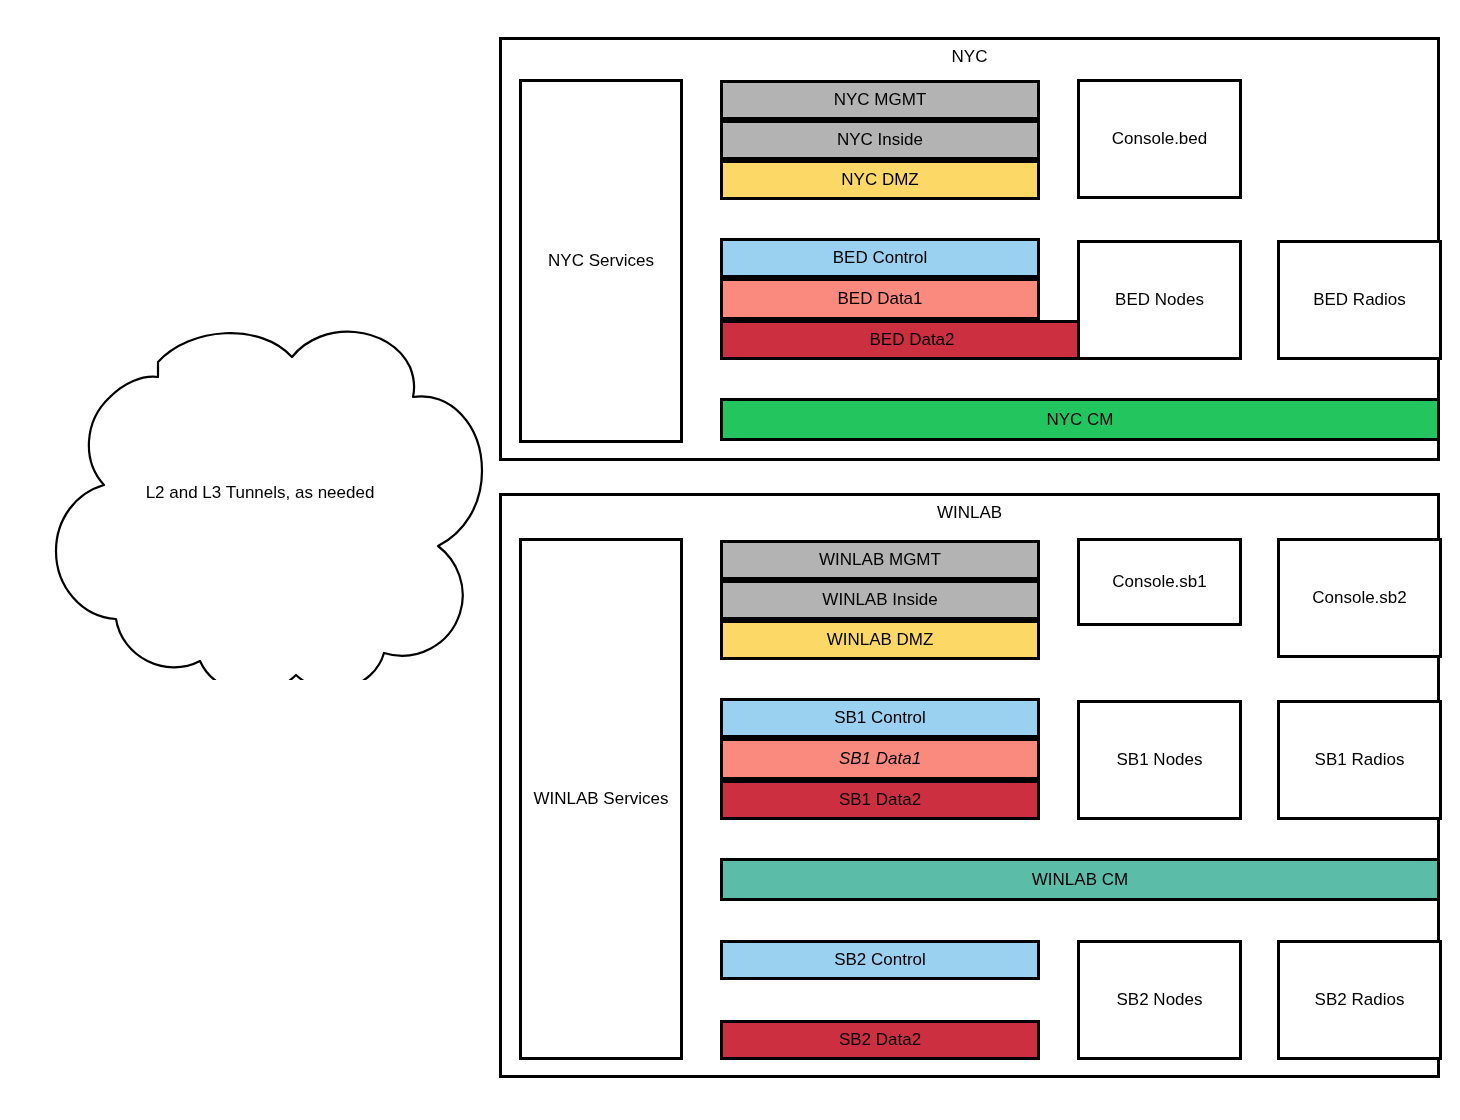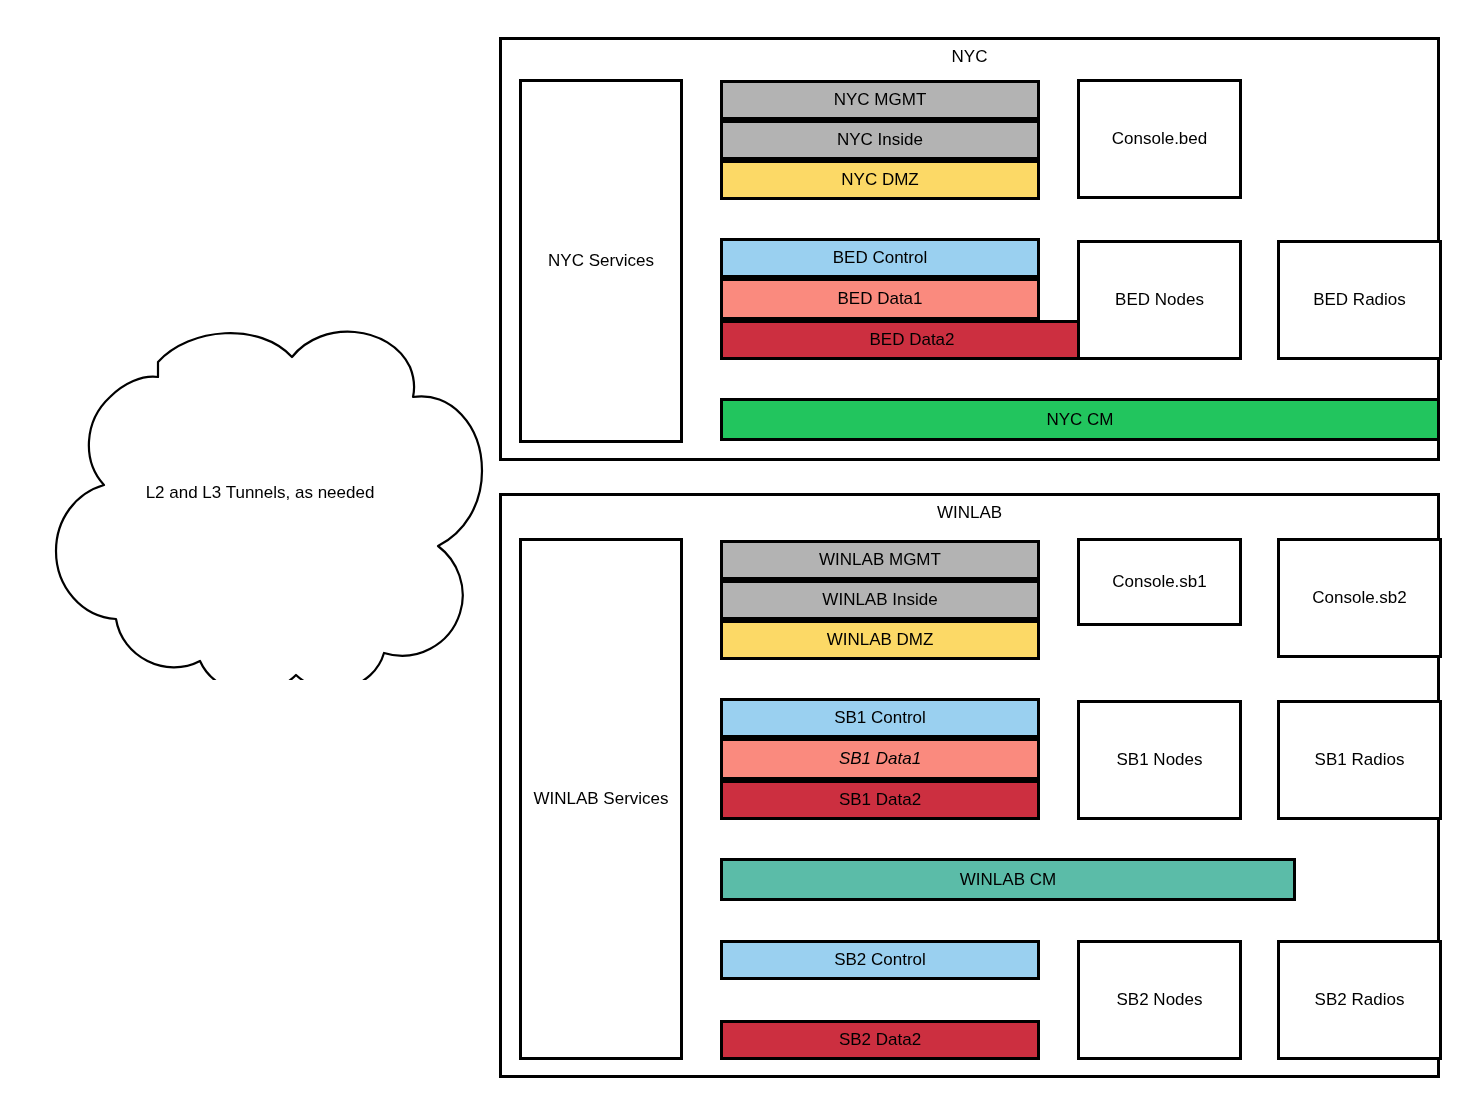--- a/index.html
+++ b/index.html
@@ -162,21 +162,21 @@
   <div class="band" style="left:720px; top:698px; width:320px; height:40px; background:#9AD0F0;">
     <span>SB1 Control</span>
   </div>
   <div class="band" style="left:720px; top:738px; width:320px; height:42px; background:#FA8A7E;font-style:italic;">
     <span>SB1 Data1</span>
   </div>
   <div class="band" style="left:720px; top:780px; width:320px; height:40px; background:#CC2F40;">
     <span>SB1 Data2</span>
   </div>
 
-  <div class="band" style="left:720px; top:858px; width:576px; height:43px; background:#5BBCA8;">
+  <div class="band" style="left:720px; top:858px; width:720px; height:43px; background:#5BBCA8;">
     <span>WINLAB CM</span>
   </div>
 
   <div class="band" style="left:720px; top:940px; width:320px; height:40px; background:#9AD0F0;">
     <span>SB2 Control</span>
   </div>
   <div class="band" style="left:720px; top:1020px; width:320px; height:40px; background:#CC2F40;">
     <span>SB2 Data2</span>
   </div>
 

